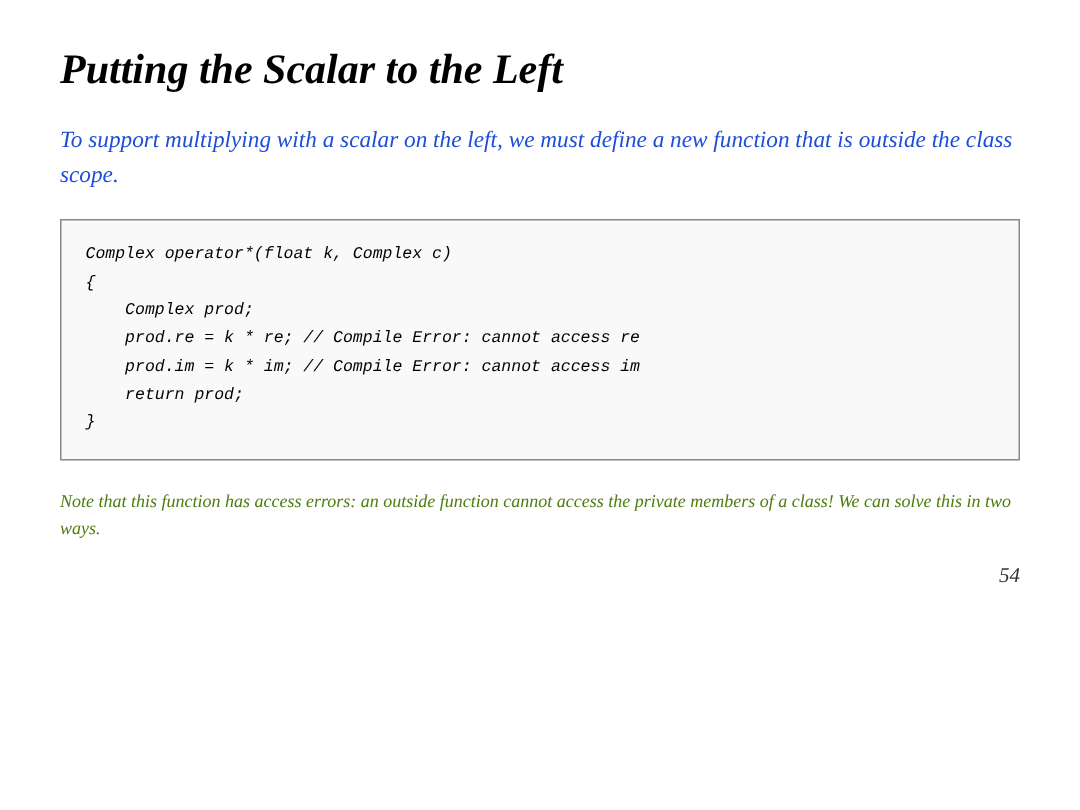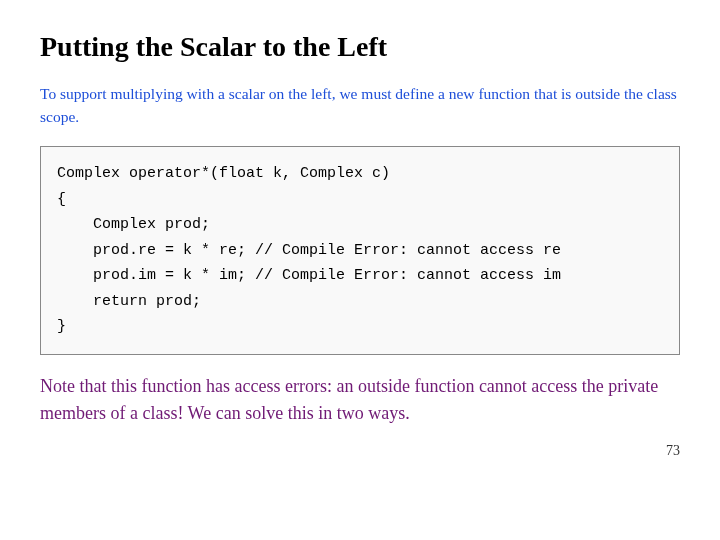--- a/index.html
+++ b/index.html
@@ -1,18 +1,19 @@
 <!DOCTYPE html>
 <html><head>
   <meta charset="utf-8">
   <style>
     * {
       margin: 0;
       padding: 0;
       box-sizing: border-box;
+      font-style: italic;
     }
 
     body {
       background-color: #ffffff;
       font-family: Georgia, 'Times New Roman', serif;
       width: 720px;
       height: 540px;
       overflow: hidden;
       padding: 30px 40px 20px 40px;
     }
@@ -30,30 +31,30 @@
       color: #1d4ed8;
       line-height: 1.5;
       margin-bottom: 18px;
     }
 
     .code-block {
       border: 1px solid #888888;
       background-color: #f9f9f9;
       padding: 14px 16px;
       font-family: 'Courier New', Courier, monospace;
-      font-size: 15px;
+      font-size: 11px;
       line-height: 1.7;
       color: #000000;
       margin-bottom: 18px;
       white-space: pre;
     }
 
     .footer-text {
-      font-size: 18px;
-      color: #701a75;
+      font-size: 12px;
+      color: #4d7c0f;
       line-height: 1.5;
       margin-bottom: 16px;
     }
 
     .page-number {
       text-align: right;
       font-size: 14px;
       color: #333333;
       margin-top: 4px;
     }
@@ -68,13 +69,13 @@
 <div class="code-block">Complex operator*(float k, Complex c)
 {
     Complex prod;
     prod.re = k * re; // Compile Error: cannot access re
     prod.im = k * im; // Compile Error: cannot access im
     return prod;
 }</div>
 
 <p class="footer-text">Note that this function has access errors: an outside function cannot access the private members of a class! We can solve this in two ways.</p>
 
-<div class="page-number">73</div>
+<div class="page-number">54</div>
 
 </body></html>

